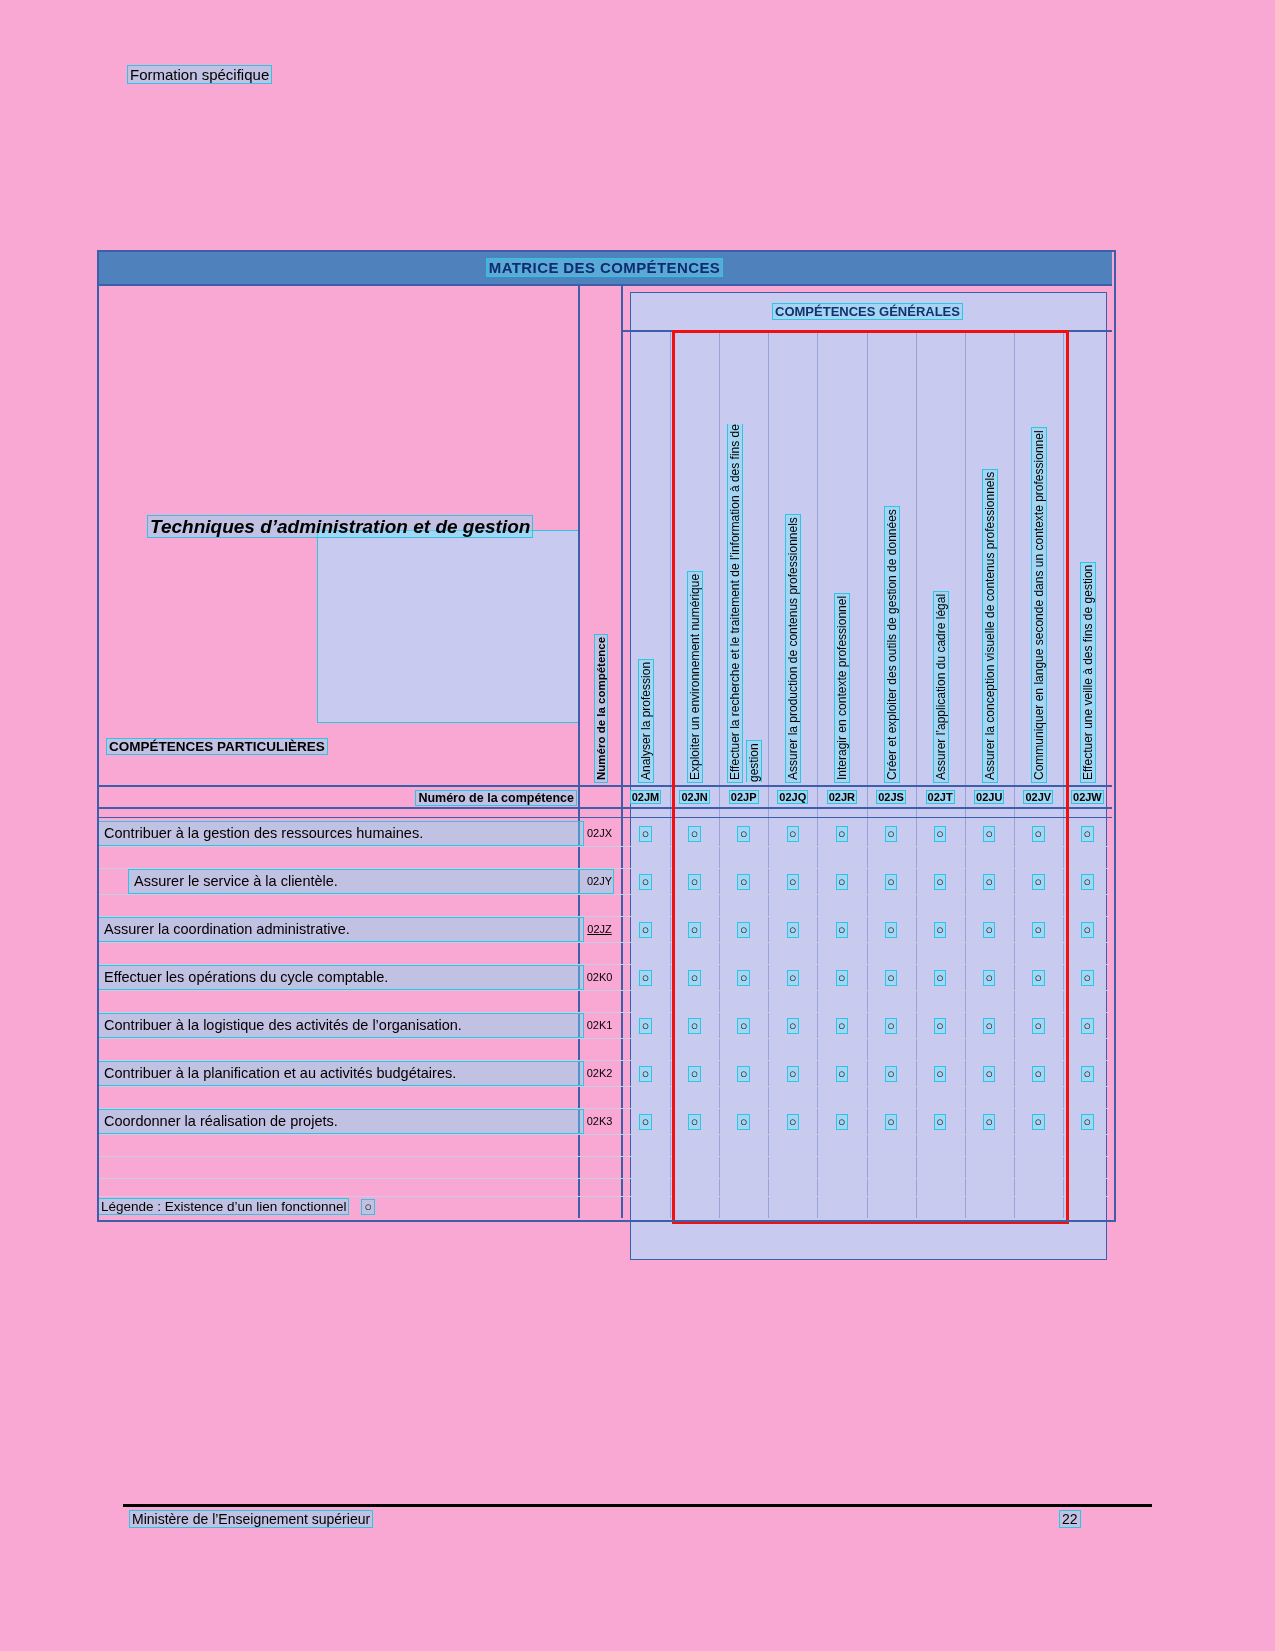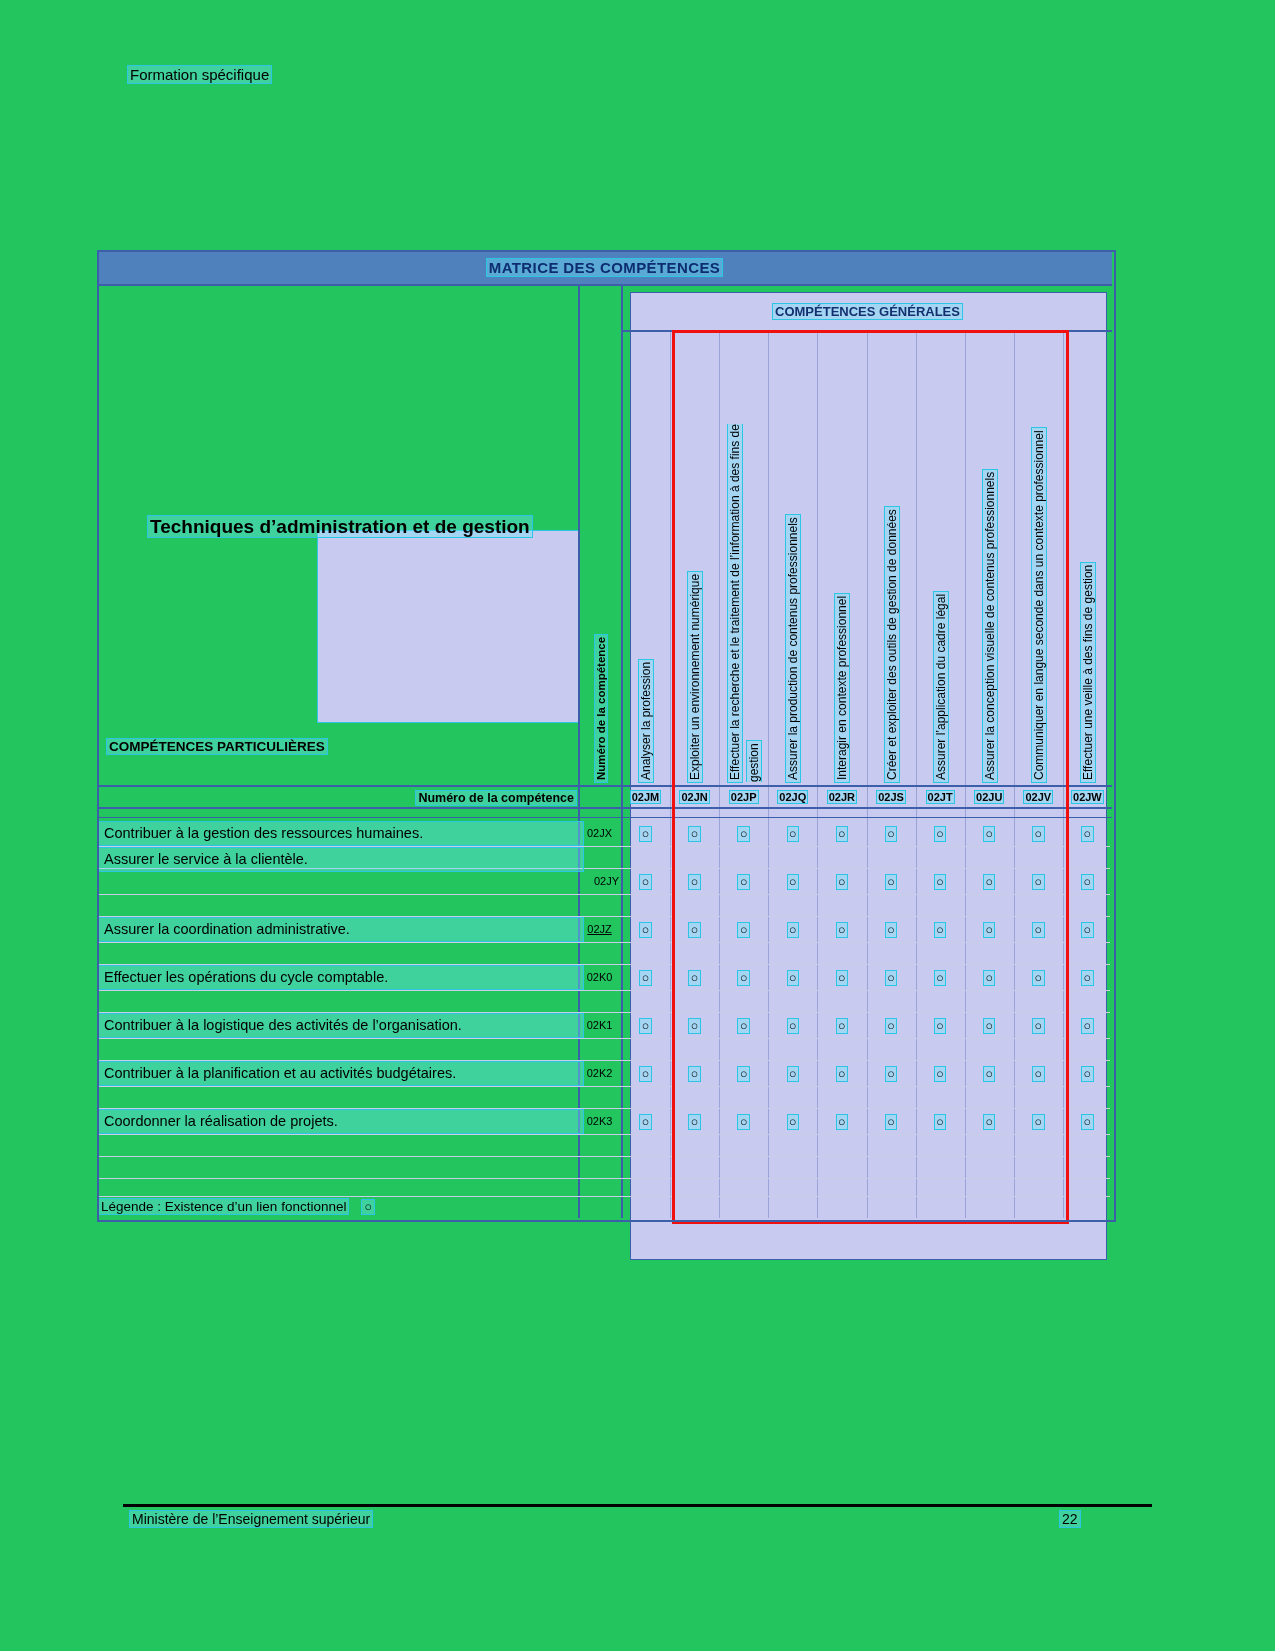--- a/index.html
+++ b/index.html
@@ -1,35 +1,35 @@
 <!DOCTYPE html>
 <html style="--band: #4f81bd; --lavender: #c9caef; --red-box: #f01010; --line-blue: #3d5ea8; --grid-line: #9aa3d6; --line-light: #c9cde6; --hl-border: #2cc6e4; --hl-fill: rgba(110, 230, 250, 0.40);"><head>
 <meta charset="utf-8">
 <style>
   html,body{margin:0;padding:0;background:#ffffff;}
-  .page{position:relative;width:1275px;height:1651px;background:#22c55e;
+  .page{position:relative;width:1275px;height:1651px;background:#f9a8d4;
         font-family:"Liberation Sans",sans-serif;color:#000;overflow:hidden;}
   .abs{position:absolute;}
   .hl{background:var(--hl-fill);box-shadow:0 0 0 1px var(--hl-border);padding:0 2px;}
 
   .top-label{left:128px;top:66px;font-size:15px;}
 
   .lavender-main{left:630px;top:292px;width:475px;height:966px;background:var(--lavender);
                  border:1px solid var(--line-blue);}
   .lavender-left{left:318px;top:531px;width:260px;height:191px;background:var(--lavender);
                  box-shadow:0 0 0 1px var(--hl-border);}
 
   .band{left:97px;top:250px;width:1015px;height:34px;background:var(--band);
         border-bottom:2px solid var(--line-blue);display:flex;align-items:center;justify-content:center;}
   .band .hl{font-weight:bold;font-size:15px;letter-spacing:.4px;color:#0d2d70;}
 
   .general-band{left:630px;top:292px;width:475px;height:38px;display:flex;align-items:center;justify-content:center;border-radius:12px;}
   .general-band .hl{font-weight:bold;font-size:13px;color:#14306e;}
 
-  .program-title{left:148px;top:516px;font-weight:bold;font-size:19px;}
+  .program-title{left:148px;top:516px;font-style:italic;font-weight:bold;font-size:19px;}
   .part-header{left:107px;top:739px;font-weight:bold;font-size:13.5px;}
 
   .codes-label{left:99px;top:788px;width:477px;height:20px;text-align:right;
                font-weight:bold;font-size:12.5px;line-height:20px;}
 
   .vcell{position:absolute;top:336px;width:49px;height:446px;}
   .vtext{position:absolute;left:49px;bottom:0;width:385px;height:49px;
          transform-origin:0 100%;transform:rotate(-90deg);
          display:flex;flex-direction:column;justify-content:center;}
   .vhead-text{font-size:12px;line-height:1.5;}
@@ -201,22 +201,22 @@
       <div class="circle-cell" style="top: 822px; left: 621px;"><span class="hl">○</span></div>
       <div class="circle-cell" style="top: 822px; left: 670.1px;"><span class="hl">○</span></div>
       <div class="circle-cell" style="top: 822px; left: 719.2px;"><span class="hl">○</span></div>
       <div class="circle-cell" style="top: 822px; left: 768.3px;"><span class="hl">○</span></div>
       <div class="circle-cell" style="top: 822px; left: 817.4px;"><span class="hl">○</span></div>
       <div class="circle-cell" style="top: 822px; left: 866.5px;"><span class="hl">○</span></div>
       <div class="circle-cell" style="top: 822px; left: 915.6px;"><span class="hl">○</span></div>
       <div class="circle-cell" style="top: 822px; left: 964.7px;"><span class="hl">○</span></div>
       <div class="circle-cell" style="top: 822px; left: 1013.8px;"><span class="hl">○</span></div>
       <div class="circle-cell" style="top: 822px; left: 1062.9px;"><span class="hl">○</span></div>
-      <div class="row-label" style="top: 848px;">Assurer le service à la clientèle.</div>
-      <div class="row-code" style="top: 870px; margin-left: 7px;">02JY</div>
+      <div class="row-label" style="top: 870px; margin-left: 30px;">Assurer le service à la clientèle.</div>
+      <div class="row-code" style="top: 870px;">02JY</div>
       <div class="circle-cell" style="top: 870px; left: 621px;"><span class="hl">○</span></div>
       <div class="circle-cell" style="top: 870px; left: 670.1px;"><span class="hl">○</span></div>
       <div class="circle-cell" style="top: 870px; left: 719.2px;"><span class="hl">○</span></div>
       <div class="circle-cell" style="top: 870px; left: 768.3px;"><span class="hl">○</span></div>
       <div class="circle-cell" style="top: 870px; left: 817.4px;"><span class="hl">○</span></div>
       <div class="circle-cell" style="top: 870px; left: 866.5px;"><span class="hl">○</span></div>
       <div class="circle-cell" style="top: 870px; left: 915.6px;"><span class="hl">○</span></div>
       <div class="circle-cell" style="top: 870px; left: 964.7px;"><span class="hl">○</span></div>
       <div class="circle-cell" style="top: 870px; left: 1013.8px;"><span class="hl">○</span></div>
       <div class="circle-cell" style="top: 870px; left: 1062.9px;"><span class="hl">○</span></div>

